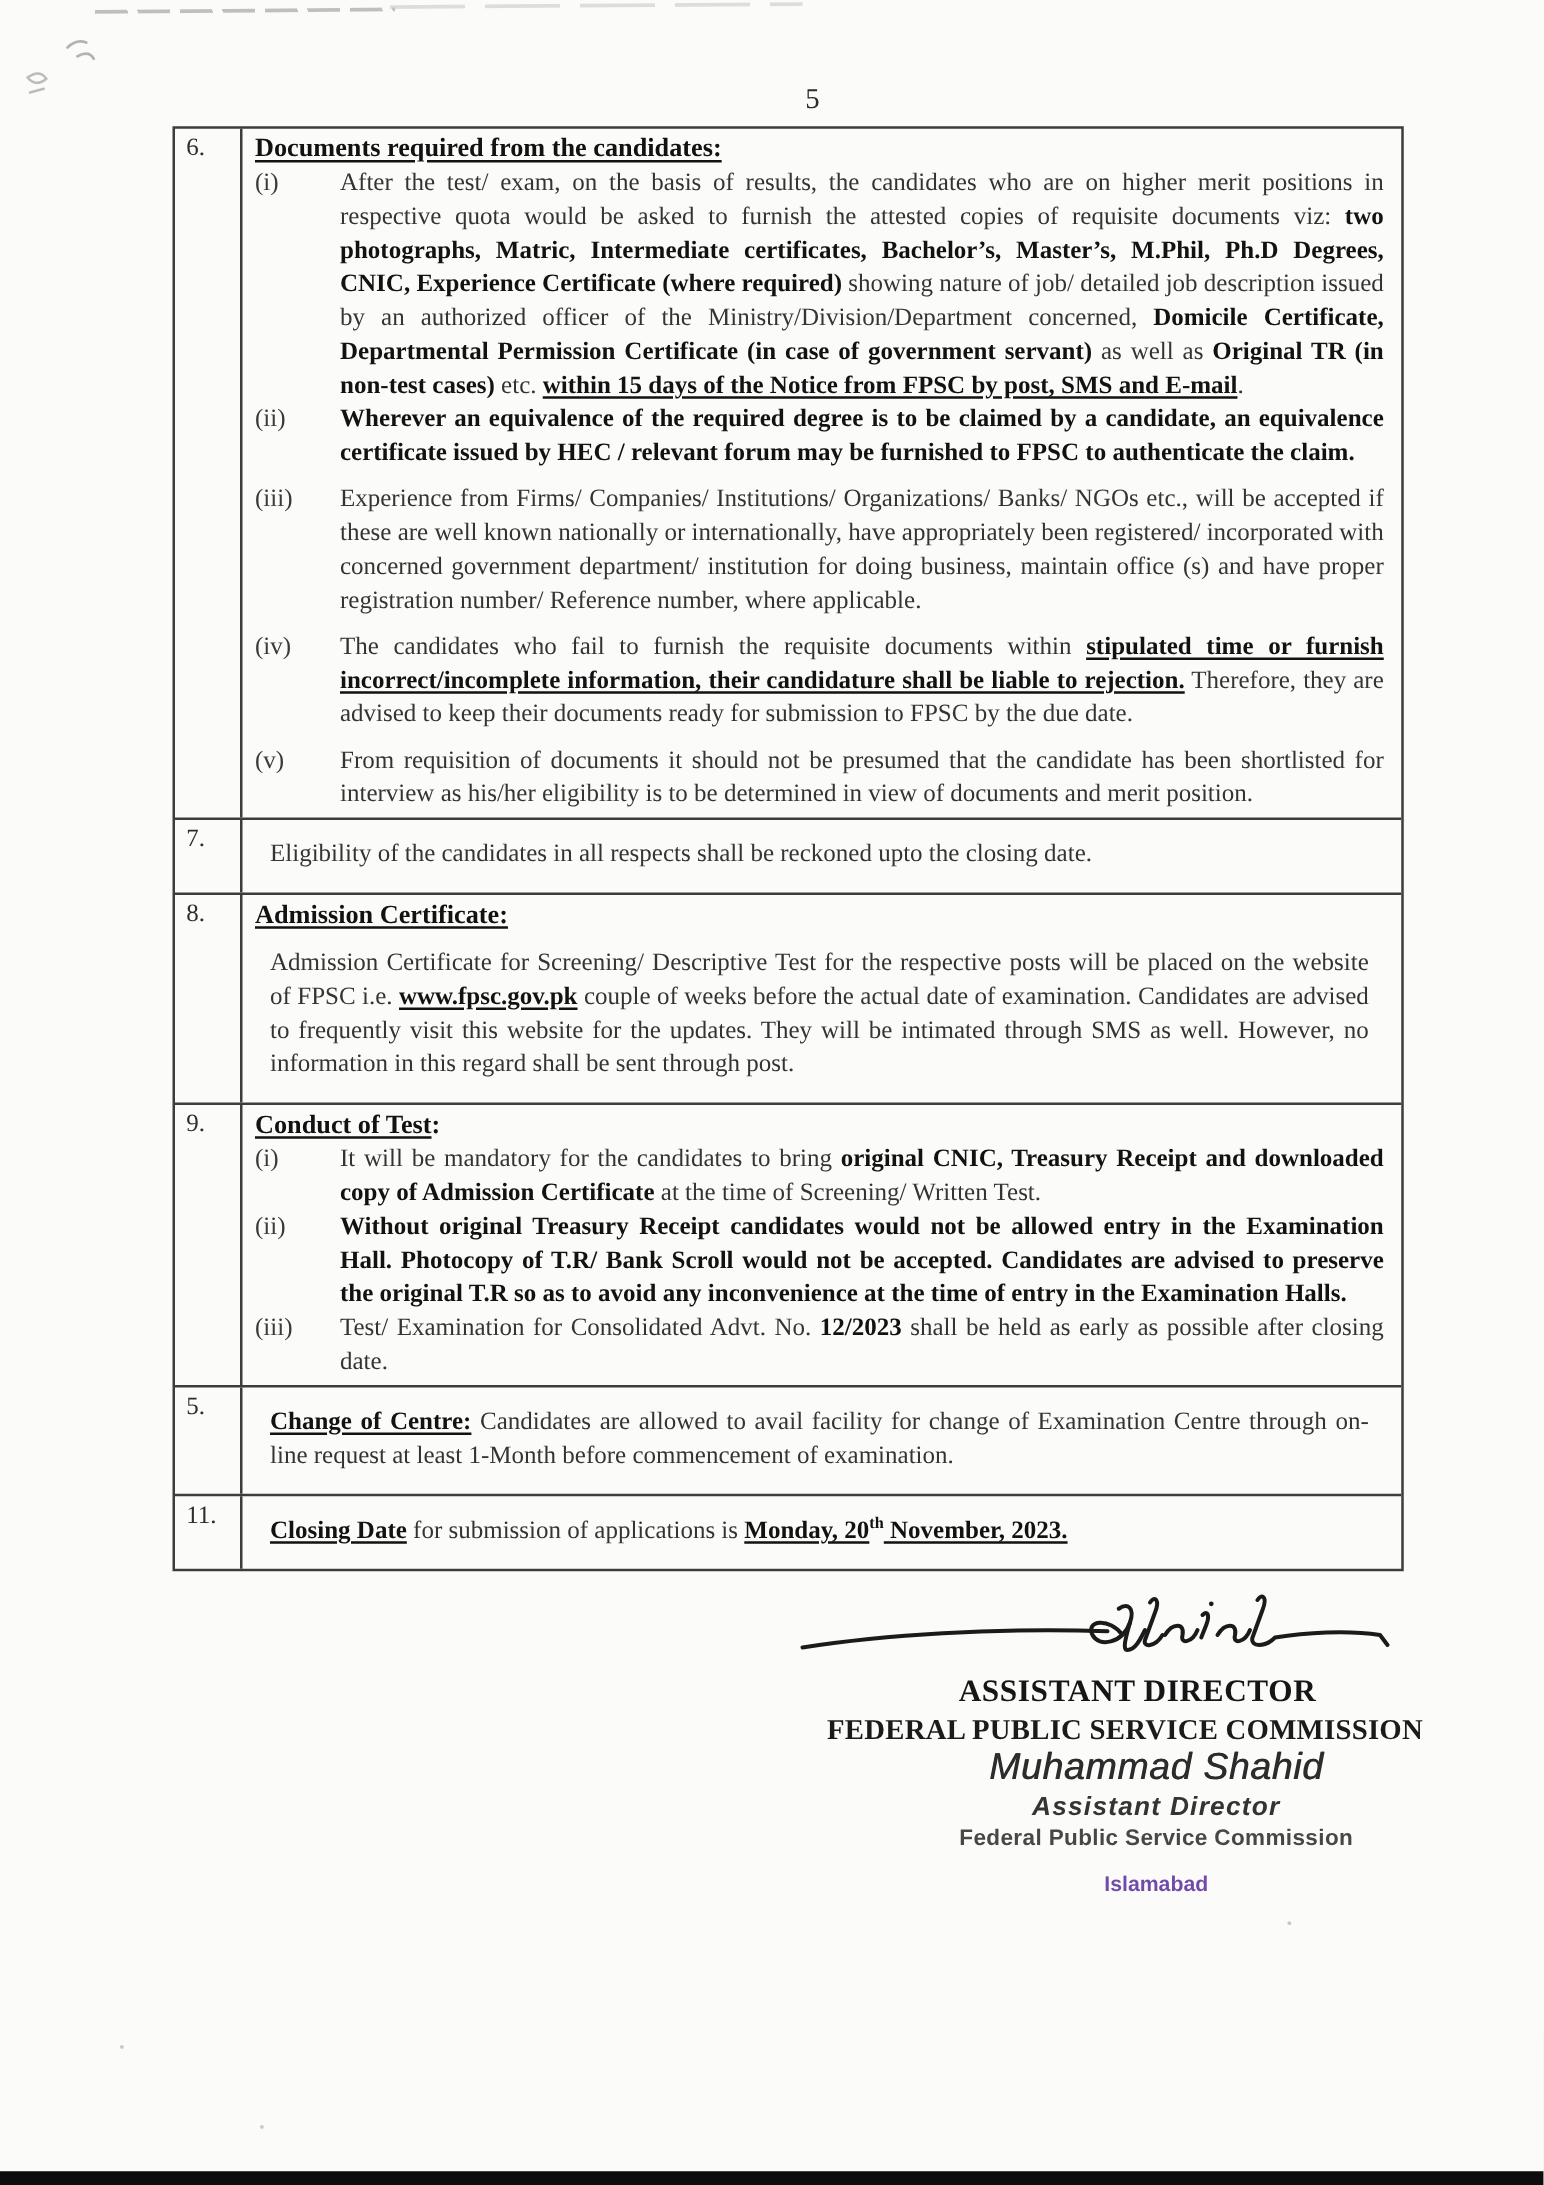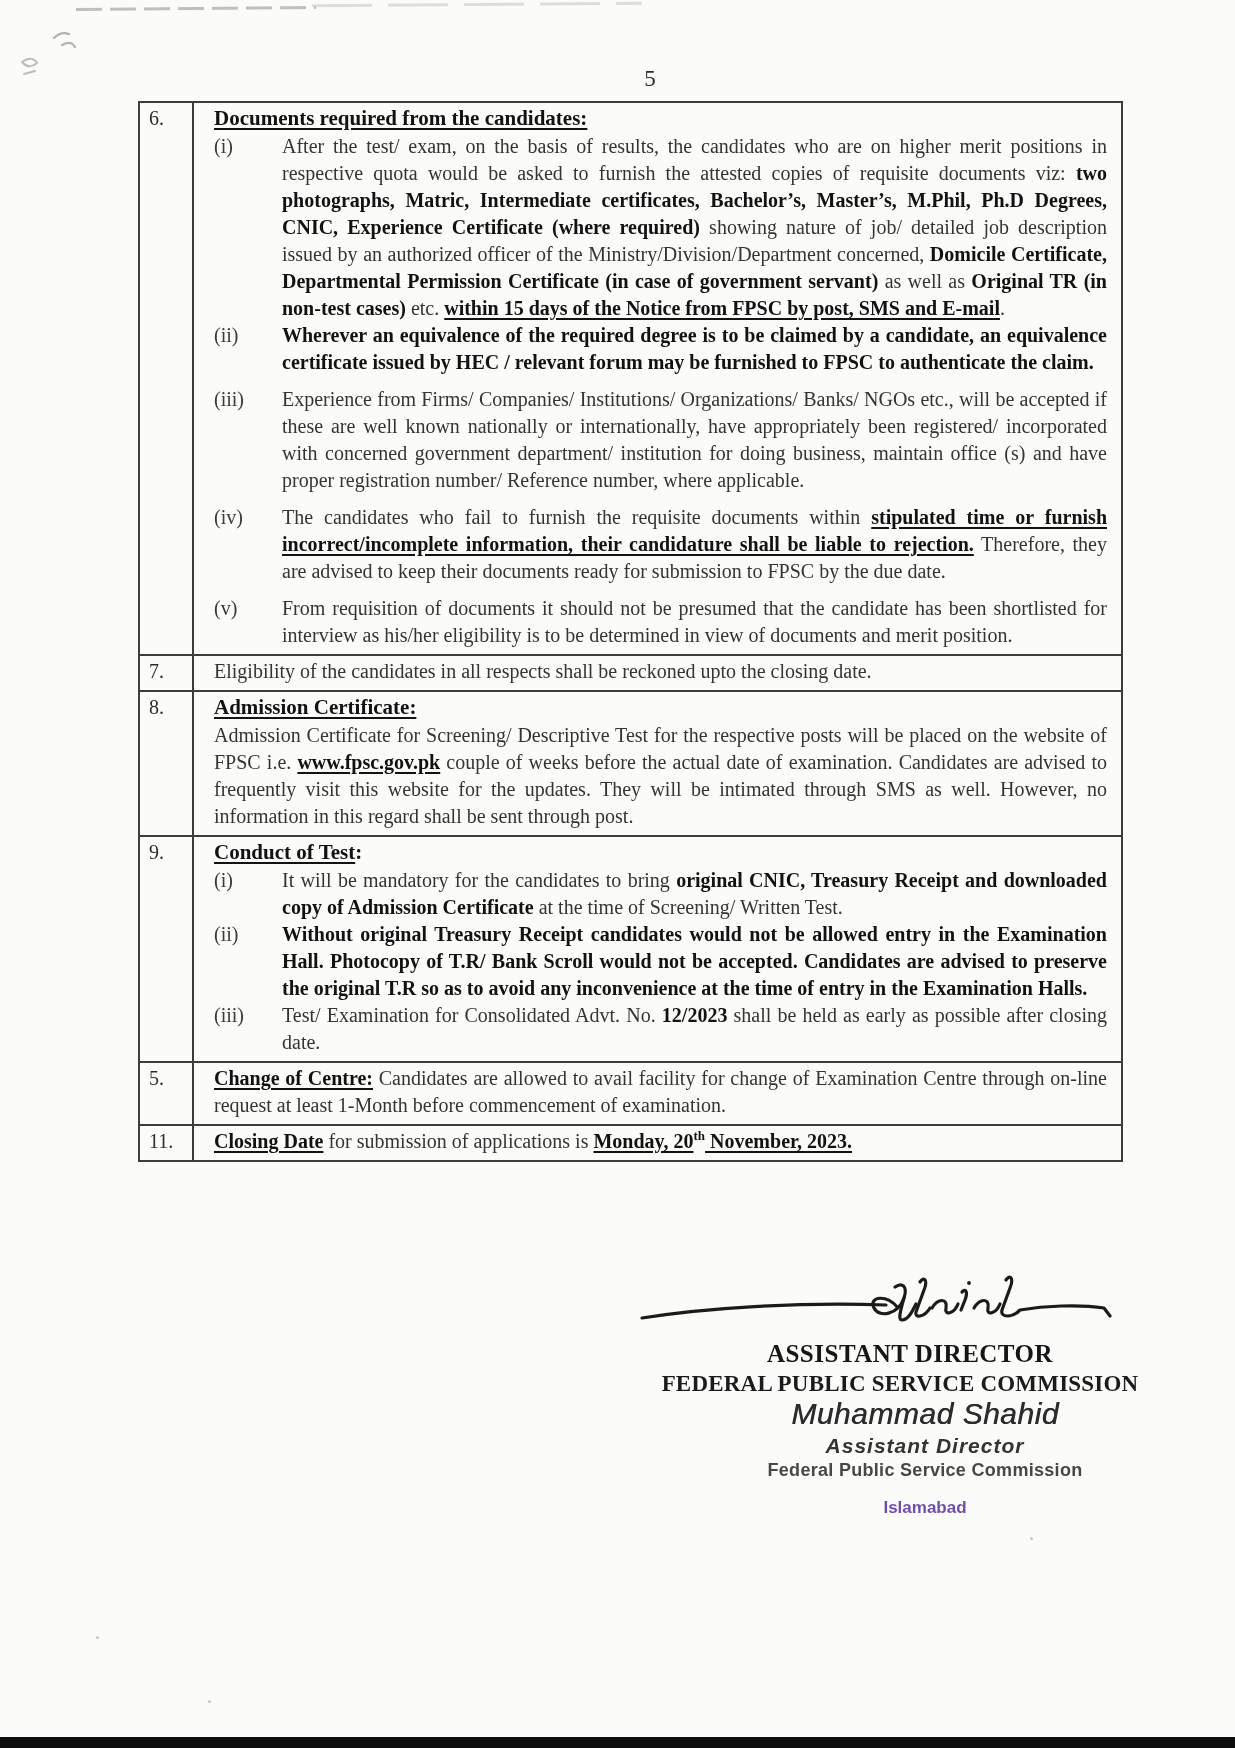--- a/index.html
+++ b/index.html
@@ -26,23 +26,23 @@
   
   .doc-table{
     position:absolute; left:138px; top:101px; width:985px;
     border:2px solid #3d3d3d; box-sizing:border-box;
     font-size:20px; line-height:27px;
   }
   .trow{display:flex; border-bottom:2px solid #3d3d3d;}
   .trow:last-child{border-bottom:none;}
   .num-cell{width:54px; flex:none; border-right:2px solid #3d3d3d;
     padding:2px 0 0 9px; box-sizing:border-box; color:#2e2e2e;}
-  .content-cell{flex:1; padding:2px 14px 5px 20px; min-width:0;}
+  .content-cell{flex:1; padding:2px 14px 5px 10px; min-width:0;}
   .row-heading{font-size:21px; margin:0 0 1px 0; color:#121212;}
-  .para{text-align:justify; margin:0;}
+  .para{text-align:justify; margin:12px;}
   .item{display:flex; align-items:flex-start;}
   .item.spaced{margin-top:10px;}
   .marker{width:44px; flex:none; color:#3a3a3a;}
   .itext{flex:1; text-align:justify; min-width:0;margin-left:24px;}
   .b{font-weight:bold; color:#121212;}
   .u{text-decoration:underline; text-underline-offset:3px; text-decoration-thickness:1.8px;}
   sup.sup{font-size:13px; line-height:0;}
 
   
   .sig-svg{position:absolute; left:636px; top:1268px; width:480px; height:78px;}

